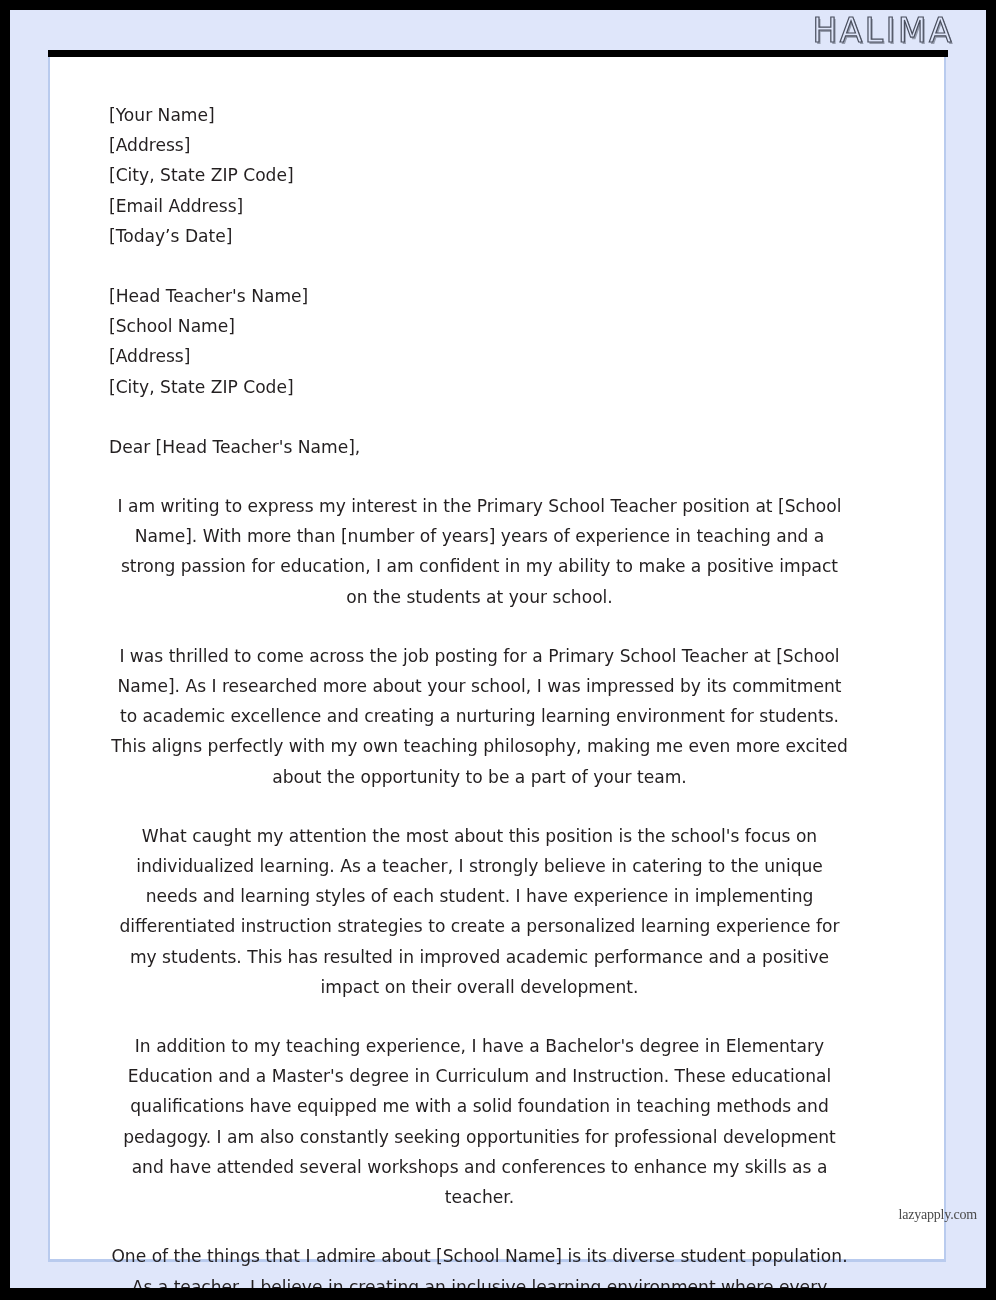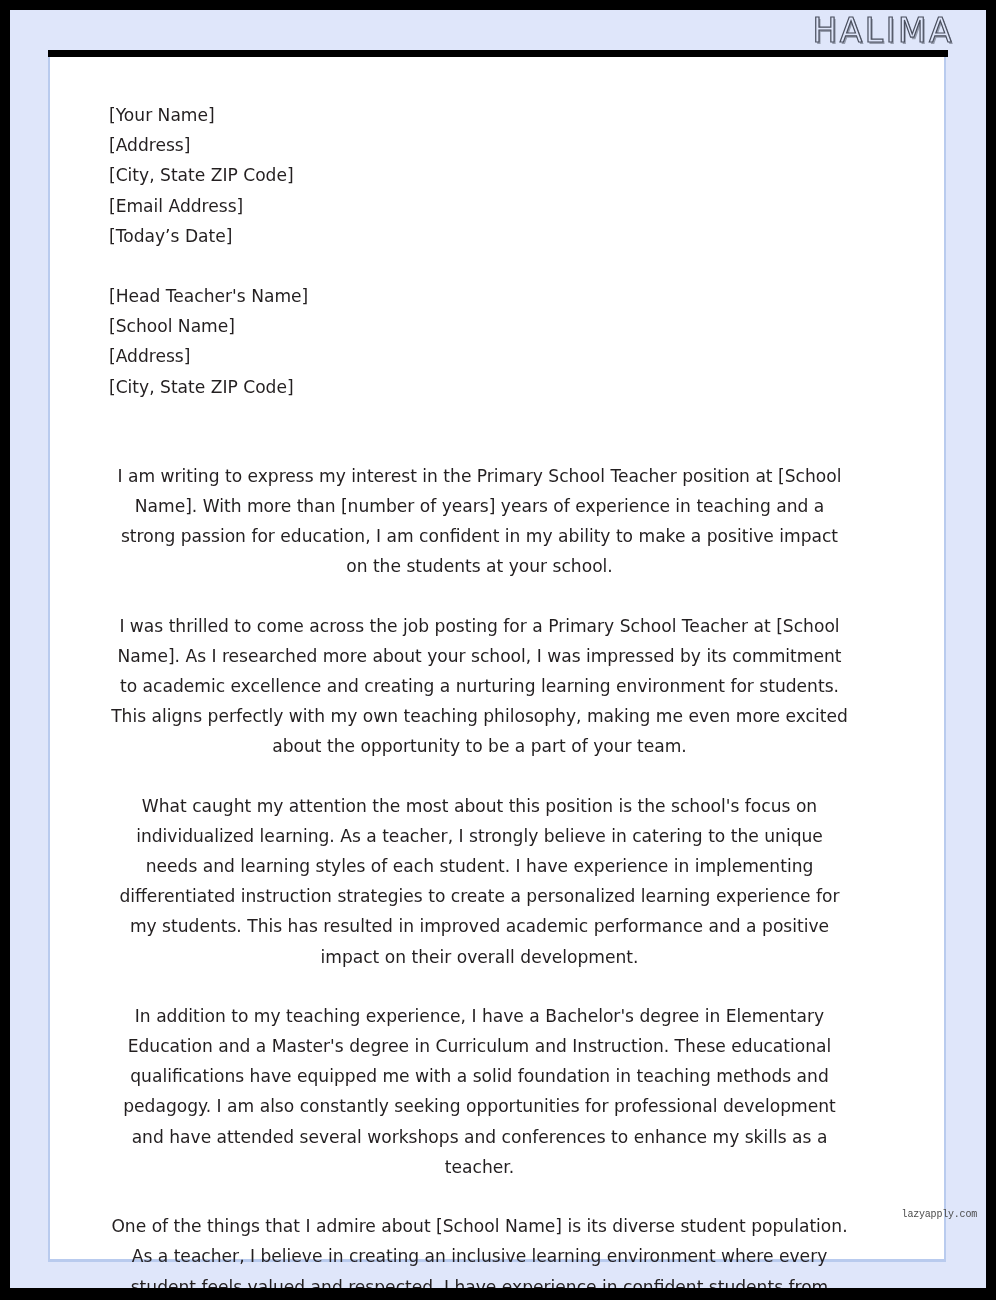--- a/index.html
+++ b/index.html
@@ -107,22 +107,22 @@
   .para {
     margin: 0;
     text-align: center;
   }
 
   
   .watermark {
     position: absolute;
     right: 9px;
     top: 1197px;
-    font-family: Liberation Mono, monospace;
-    font-size: 10px;
+    font-family: Liberation Serif, serif;
+    font-size: 14px;
     line-height: 16px;
     color: #4a4a4a;
     letter-spacing: -0.2px;
     white-space: nowrap;
   }
 </style>
 </head>
 <body>
 
 <div class="frame">
@@ -146,20 +146,21 @@
 
       <div class="gap"></div>
 
       <p class="addr-block">[Head Teacher's Name]
 [School Name]
 [Address]
 [City, State ZIP Code]</p>
 
       <div class="gap"></div>
 
+      <p class="salutation">Dear [Head Teacher's Name],</p>
 
       <div class="gap-sm"></div>
 
       <p class="para">I am writing to express my interest in the Primary School Teacher position at [School Name]. With more than [number of years] years of experience in teaching and a strong passion for education, I am confident in my ability to make a positive impact on the students at your school.</p>
 
       <div class="gap-sm"></div>
 
       <p class="para">I was thrilled to come across the job posting for a Primary School Teacher at [School Name]. As I researched more about your school, I was impressed by its commitment to academic excellence and creating a nurturing learning environment for students. This aligns perfectly with my own teaching philosophy, making me even more excited about the opportunity to be a part of your team.</p>
 
       <div class="gap-sm"></div>

